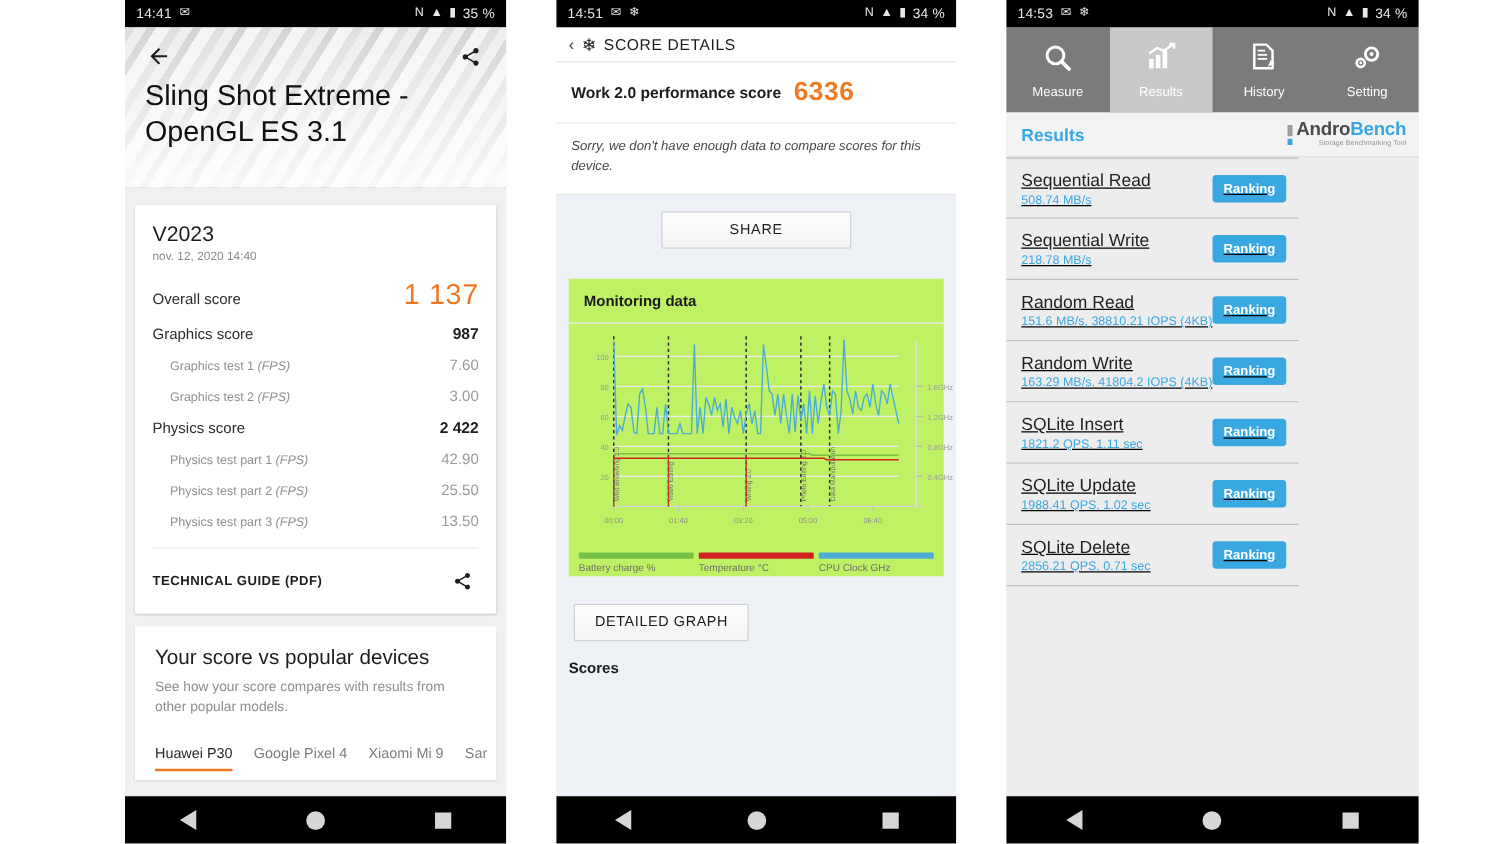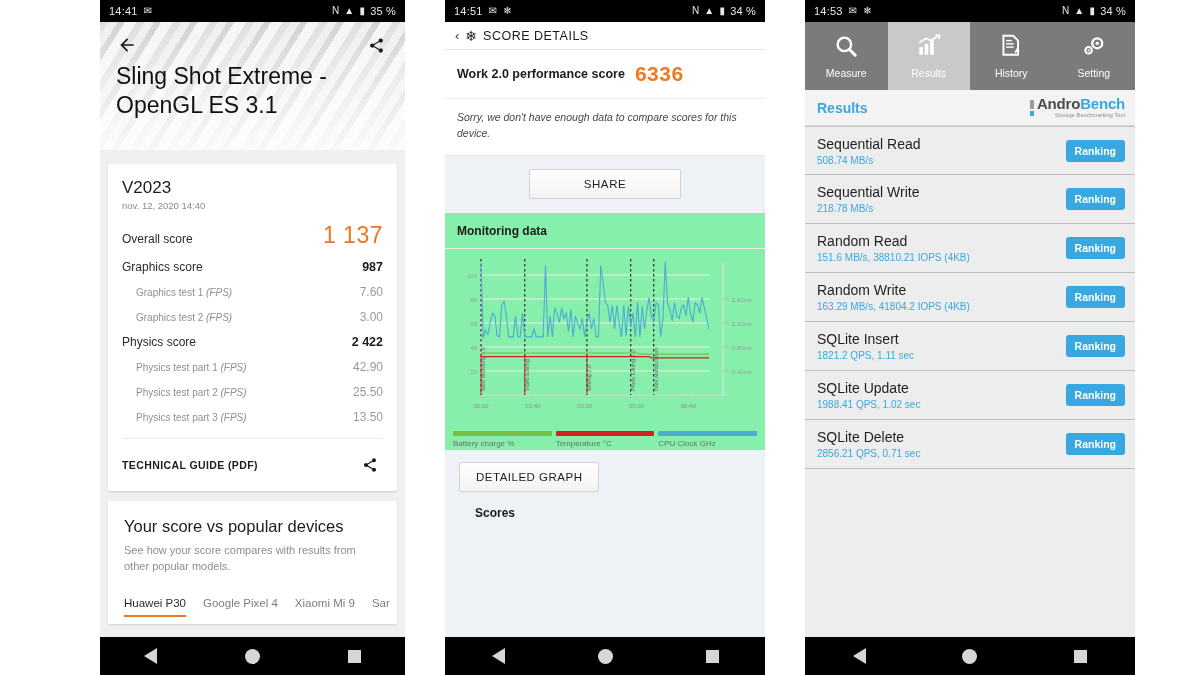--- a/index.html
+++ b/index.html
@@ -121,34 +121,34 @@
   .score-bar { background: #fff; padding: 12px 12px; display: flex; align-items: center;
     gap: 10px; border-bottom: 1px solid #ececec; }
   .score-lbl { font-size: 12.5px; font-weight: 700; color: #1b1b1b; }
   .score-num { font-size: 21px; font-weight: 700; color: #ee7a24; letter-spacing: .5px; }
   .notice { background: #fff; padding: 11px 12px 13px 12px; font-size: 10.5px;
     font-style: italic; color: #474747; line-height: 1.5; border-bottom: 1px solid #e7e7e7; }
   .share-wrap { padding: 13px 0 14px 0; display: flex; justify-content: center; }
   .share-btn { width: 152px; height: 30px; background: linear-gradient(180deg,#fefefe,#f4f4f4);
     border: 1px solid #d2d2d2; border-radius: 2px; display: flex; align-items: center;
     justify-content: center; font-size: 11.5px; letter-spacing: .6px; color: #1f1f1f; }
-  .mon-card { background: #86efac; margin: 0; }
+  .mon-card { background: #bef264; margin: 10px; }
   .mon-title { font-size: 12px; font-weight: 700; color: #1b1b1b; padding: 11px 12px 10px 12px;
     border-bottom: 1px solid #ececec; }
   .chart-box { padding: 6px 6px 0 6px; }
   .legend { display: flex; gap: 4px; padding: 4px 8px 2px 8px; }
   .leg-item { flex: 1; }
   .leg-bar { height: 5px; border-radius: 1px; }
   .leg-txt { font-size: 8px; color: #6f6f6f; margin-top: 3px; }
   .dg-wrap { padding: 12px 14px 10px 14px; }
   .dg-btn { display: inline-flex; align-items: center; justify-content: center;
     height: 30px; padding: 0 16px; background: linear-gradient(180deg,#fefefe,#f3f3f3);
     border: 1px solid #d2d2d2; border-radius: 2px; font-size: 11.5px;
     letter-spacing: .5px; color: #1c1c1c; font-weight: 400; }
-  .scores-lbl { font-size: 12px; font-weight: 700; color: #1b1b1b; padding: 4px 14px 10px 30px; }
+  .scores-lbl { font-size: 12px; font-weight: 700; color: #1b1b1b; padding: 4px 14px 10px 10px; }
 
   
   #p3 { flex: 0 0 330px; background: #ededed; }
   .ab-tabs { display: flex; height: 68px; background: #7b7b7b; }
   .ab-tab { flex: 1; display: flex; flex-direction: column; align-items: center;
     justify-content: center; gap: 4px; color: #fff; }
   .ab-tab.active { background: #c9c9c9; color: #fff; }
   .ab-tab-lbl { font-size: 10.5px; }
   .ab-hdr { height: 36px; background: #f3f3f3; display: flex; align-items: center;
     justify-content: space-between; padding: 0 10px 0 12px; border-bottom: 1px solid #dadada; }
@@ -164,21 +164,21 @@
   .ab-logo-main .b { color: #3aa8e0; }
   .ab-logo-sub { font-size: 5.5px; color: #8c8c8c; letter-spacing: .1px; margin-top: 2px; text-align: right; }
   .ab-row { background: #ededed; border-bottom: 1px solid #bfbfbf; height: 49px;
     display: flex; align-items: center; justify-content: space-between; padding: 0 10px 0 12px; }
   .ab-row:first-of-type { border-top: 1px solid #bfbfbf; }
   .ab-name { font-size: 14px; color: #1f1f1f; }
   .ab-detail { font-size: 10px; color: #3aa8e0; margin-top: 3px; }
   .ab-rank { background: #3aa8e0; color: #fff; font-size: 10.5px; font-weight: 700;
     padding: 5px 9px; border-radius: 3px; }
   .ab-filler { flex: 1; background: #ededed; }
-  #p3-body { display: flex; flex-direction: column; height: calc(675px - 22px - 68px - 36px); }
+  #p3-body { display: flex; flex-direction: row; height: calc(675px - 22px - 68px - 36px); text-decoration: underline; }
 </style>
 </head>
 <body>
 
 <div class="stage">
 
   <div class="gap" style="flex:0 0 100px"></div>
 
   <div class="phone" id="p1">
     <div class="statusbar">

